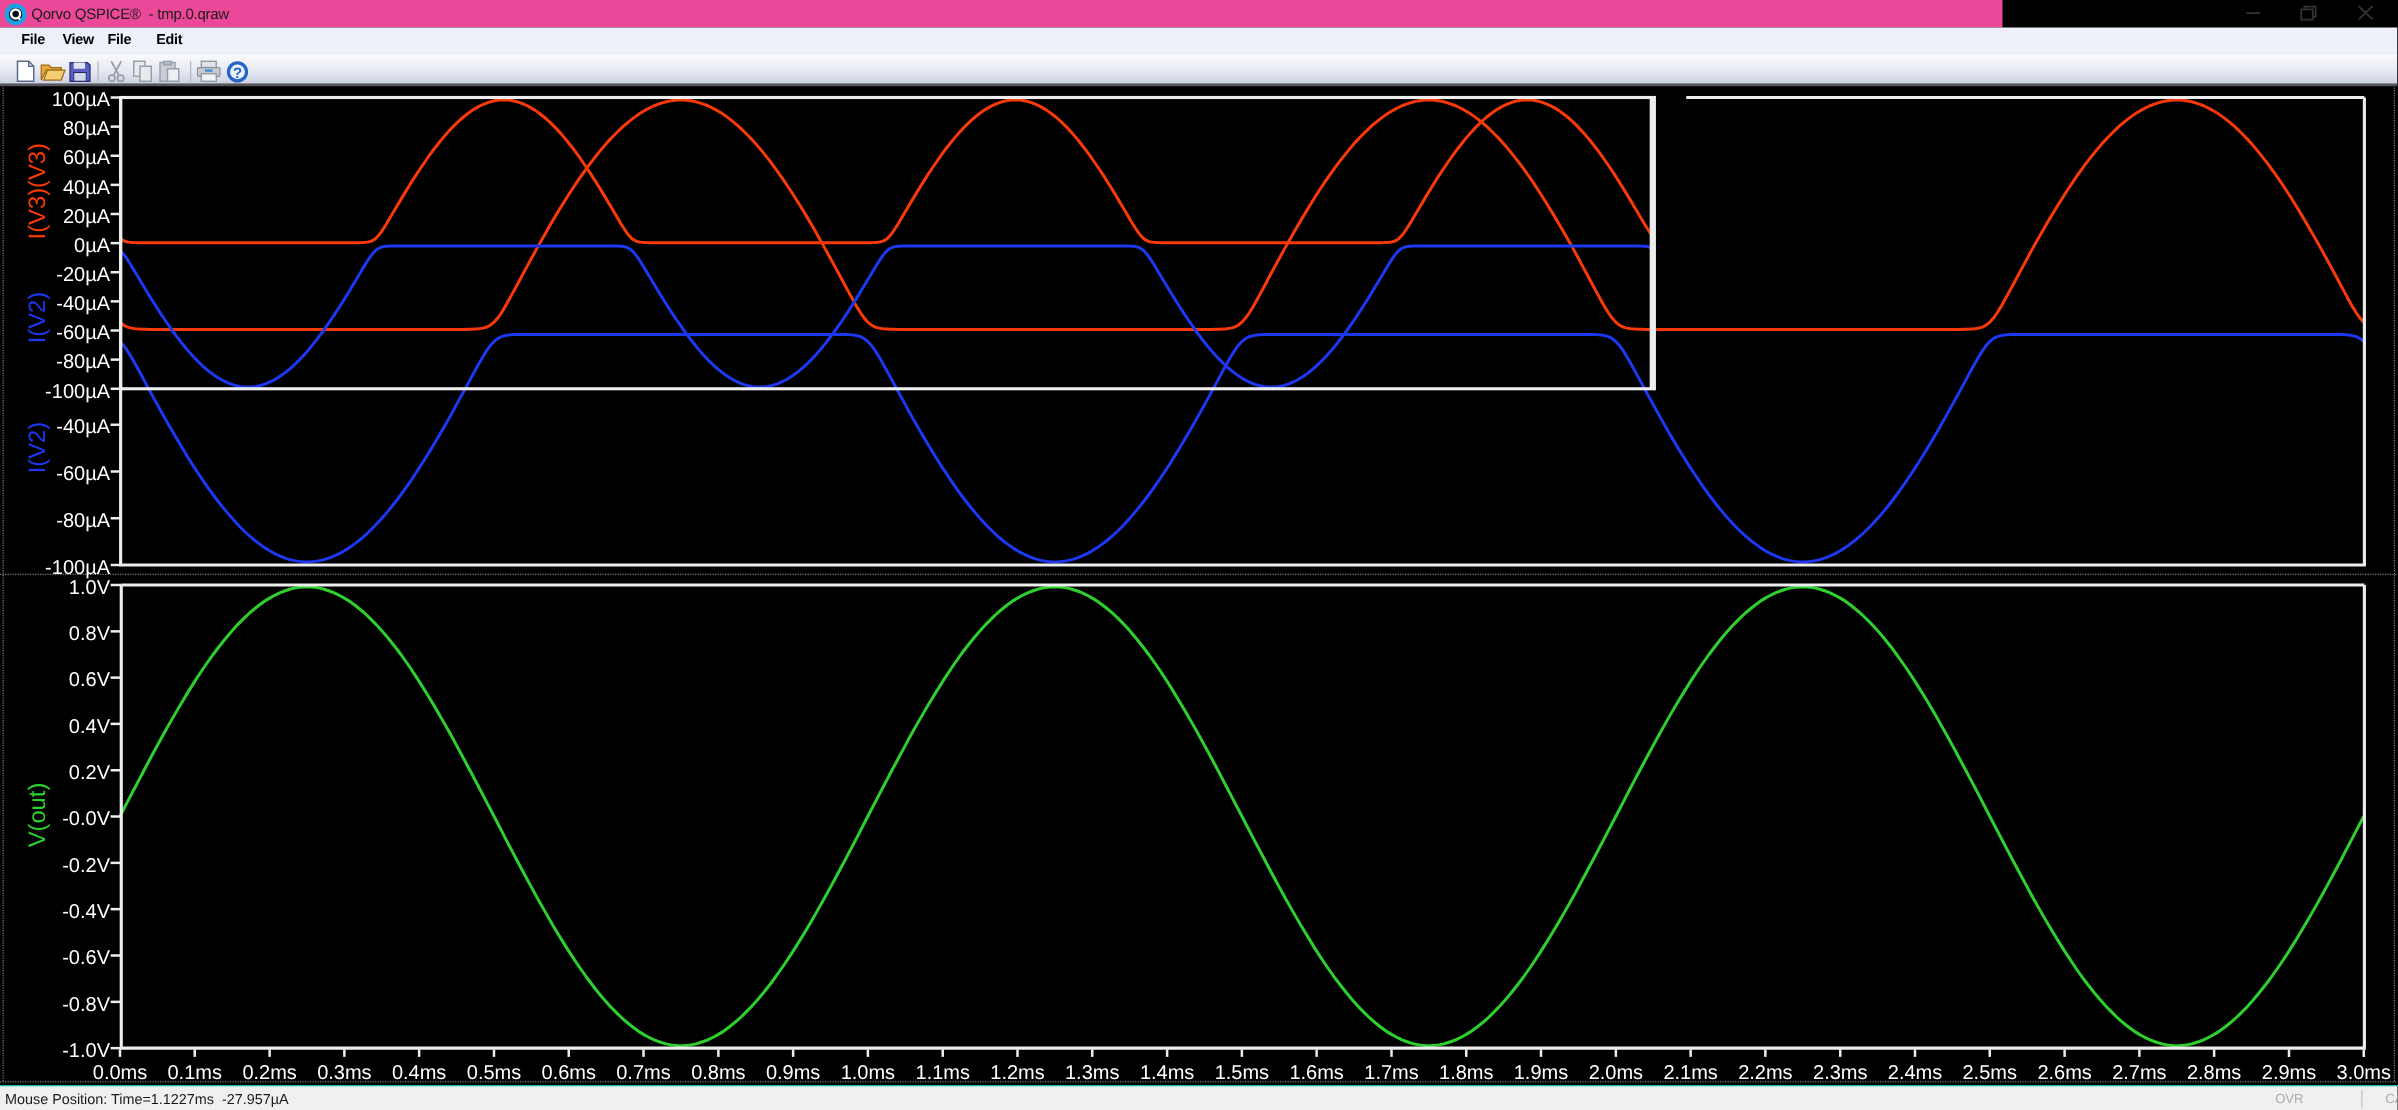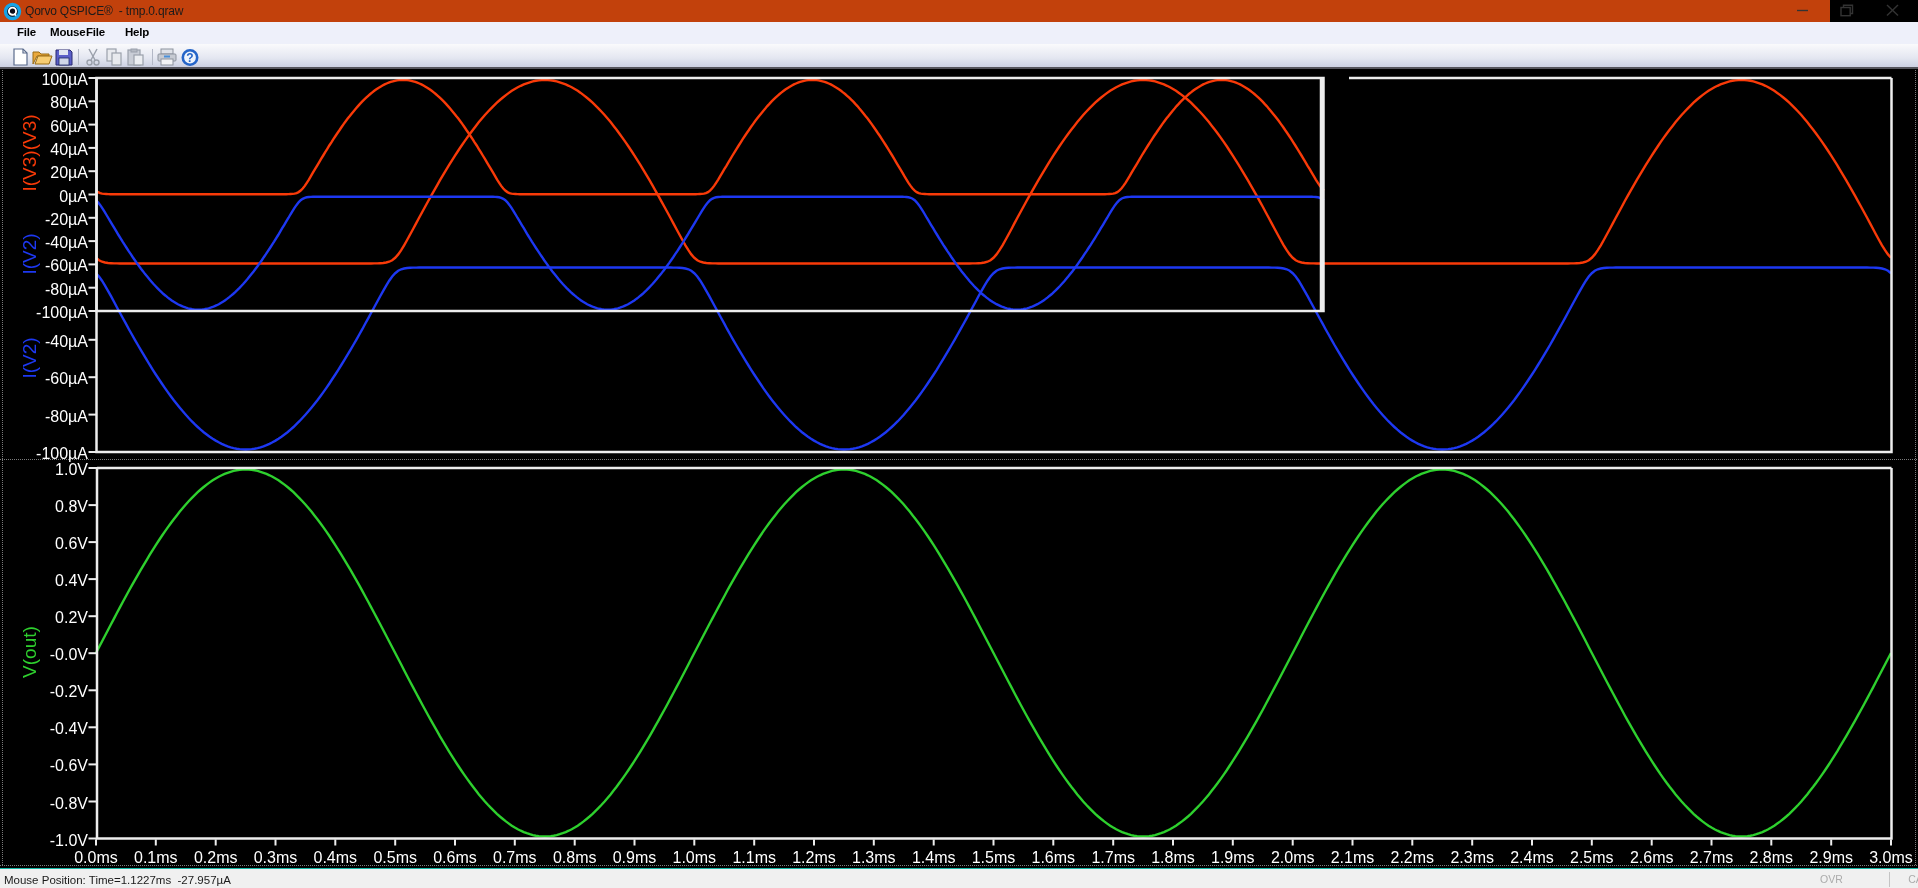--- a/index.html
+++ b/index.html
@@ -1,15 +1,15 @@
 <!DOCTYPE html>
 <html><head><meta charset="utf-8"><title>Qorvo QSPICE</title><style>
 html,body{margin:0;padding:0;background:#000;}
 body{width:1918px;height:888px;position:relative;overflow:hidden;font-family:"Liberation Sans",sans-serif;}
-#titlebar{position:absolute;left:0;top:0;width:1830px;height:22px;background:#c2410c;}
+#titlebar{position:absolute;left:0;top:0;width:1602px;height:22px;background:#ec4899;}
 #title-text{position:absolute;left:25px;top:4px;font-size:12px;letter-spacing:-0.2px;color:#1b1b1b;white-space:pre;}
 #menubar{position:absolute;left:0;top:22px;width:1918px;height:22px;background:#eef0fa;}
 .menu{position:absolute;top:4px;font-size:11.5px;font-weight:bold;color:#000;letter-spacing:-0.2px;}
 #toolbar{position:absolute;left:0;top:44px;width:1918px;height:23px;background:linear-gradient(#fafafc 0%,#e4e7f1 60%,#ccd0e2 100%);border-bottom:2px solid #55555c;}
 #statusbar{position:absolute;left:0;top:868px;width:1918px;height:20px;background:#f0f0f0;border-top:1px solid #14b8a6;padding-left:24px;}
 #status-text{position:absolute;left:4px;top:4.5px;font-size:11.5px;color:#1a1a1a;white-space:pre;}
 </style></head>
 <body>
 <svg width="1918" height="888" style="position:absolute;left:0;top:0">
 <rect x="0" y="69" width="1918" height="799" fill="#000"></rect>
@@ -171,23 +171,23 @@
     <line x1="9" y1="10.5" x2="20" y2="10.5"></line>
     <path d="M55.5 7.5 L55.5 5.3 L64.5 5.3 L64.5 13.5 L62.3 13.5"></path>
     <rect x="53" y="7.5" width="9.2" height="8.2"></rect>
     <line x1="99" y1="5" x2="110" y2="15.5"></line>
     <line x1="110" y1="5" x2="99" y2="15.5"></line>
    </g>
  </svg>
 </div>
 <div id="menubar">
  <div class="menu" style="left:17px">File</div>
- <div class="menu" style="left:50px">Mouse</div>
+ <div class="menu" style="left:50px">View</div>
  <div class="menu" style="left:86px">File</div>
- <div class="menu" style="left:125px">Help</div>
+ <div class="menu" style="left:125px">Edit</div>
 </div>
 <div id="toolbar">
  <svg width="220" height="23" style="position:absolute;left:0;top:0">
   <g transform="translate(13,5)">
     <path d="M1 0 L10 0 L14 4 L14 16 L1 16 Z" fill="#fff" stroke="#5a6b8c" stroke-width="1.2"></path>
     <path d="M10 0 L10 4 L14 4" fill="none" stroke="#5a6b8c" stroke-width="1.2"></path>
   </g>
   <g transform="translate(33,5)">
     <path d="M0 15 L0 3 L6 3 L8 5 L16 5 L16 7 L4 7 Z" fill="#eaa83c" stroke="#9a6d14" stroke-width="1"></path>
     <path d="M2 15 L5 7 L19 7 L16 15 Z" fill="#f7cd72" stroke="#9a6d14" stroke-width="1"></path>

